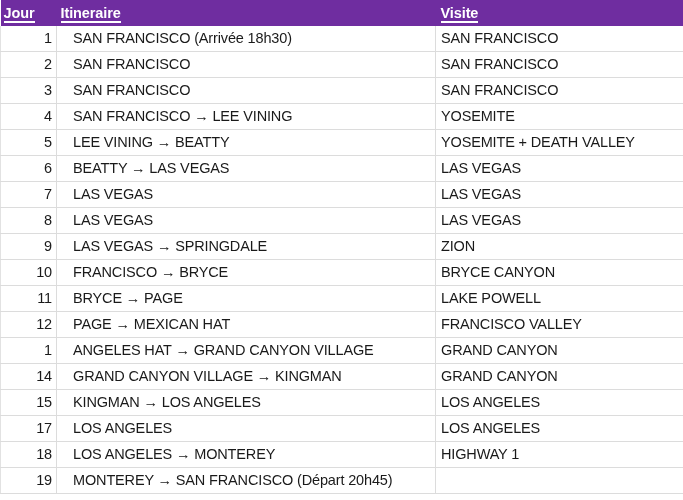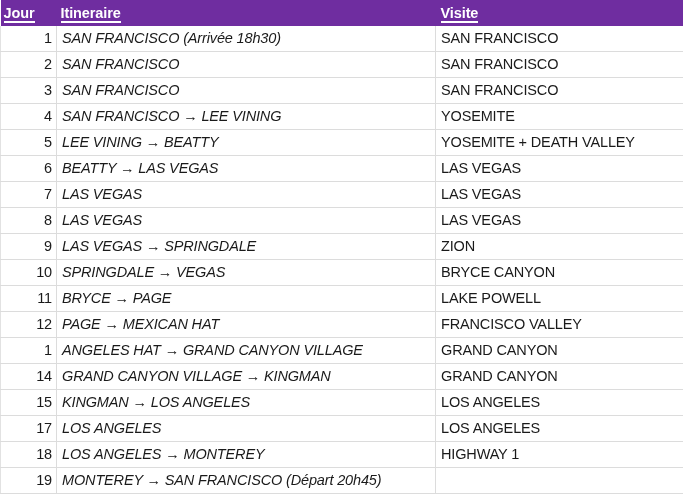--- a/index.html
+++ b/index.html
@@ -66,22 +66,21 @@
     overflow: hidden;
     vertical-align: middle;
   }
   tbody td.cell-jour {
     text-align: right;
     padding-right: 4px;
     border-left: 1px solid #e2e2e2;
   }
   tbody td.cell-itin {
     text-align: left;
-    padding-left: 5px;
-    font-style: italic;
+    padding-left: 16px;
   }
   tbody td.cell-visite {
     text-align: left;
     padding-left: 5px;
     border-right: none;
   }
 </style>
 </head>
 <body>
 
@@ -146,21 +145,21 @@
           <td class="cell-itin">LAS VEGAS</td>
           <td class="cell-visite">LAS VEGAS</td>
         </tr>
         <tr class="data-row">
           <td class="cell-jour">9</td>
           <td class="cell-itin">LAS VEGAS → SPRINGDALE</td>
           <td class="cell-visite">ZION</td>
         </tr>
         <tr class="data-row">
           <td class="cell-jour">10</td>
-          <td class="cell-itin">SPRINGDALE → VEGAS</td>
+          <td class="cell-itin">FRANCISCO → BRYCE</td>
           <td class="cell-visite">BRYCE CANYON</td>
         </tr>
         <tr class="data-row">
           <td class="cell-jour">11</td>
           <td class="cell-itin">BRYCE → PAGE</td>
           <td class="cell-visite">LAKE POWELL</td>
         </tr>
         <tr class="data-row">
           <td class="cell-jour">12</td>
           <td class="cell-itin">PAGE → MEXICAN HAT</td>

